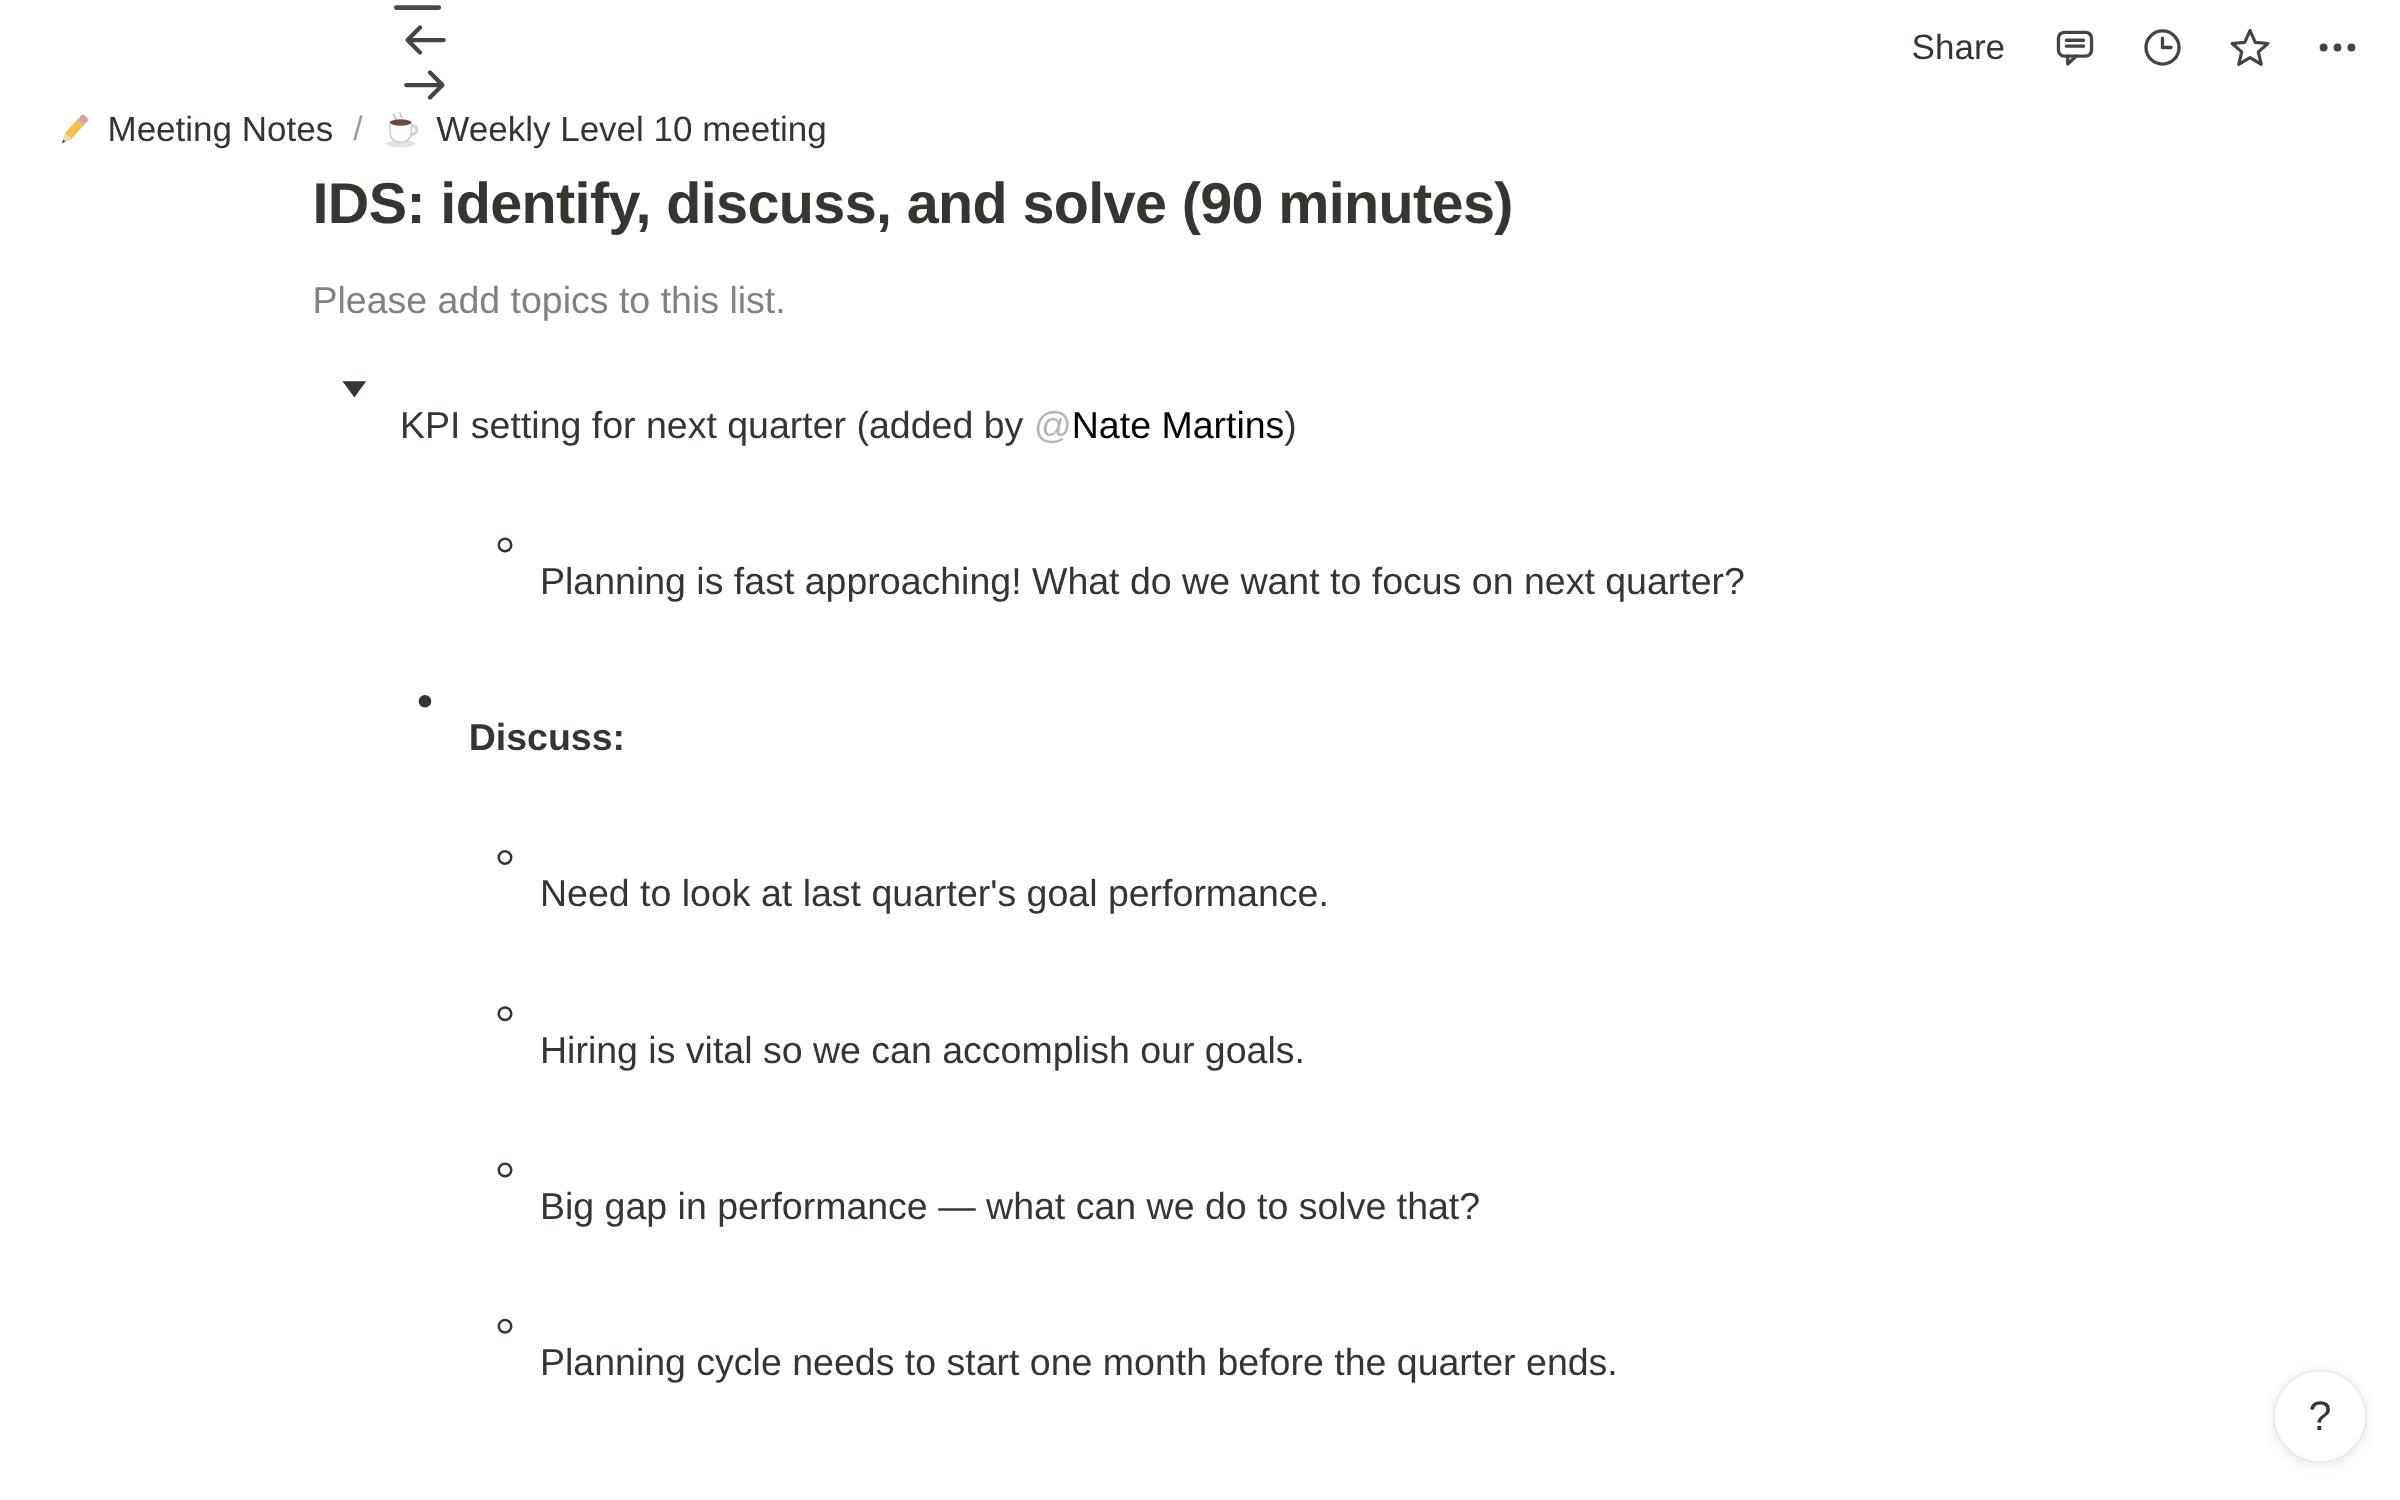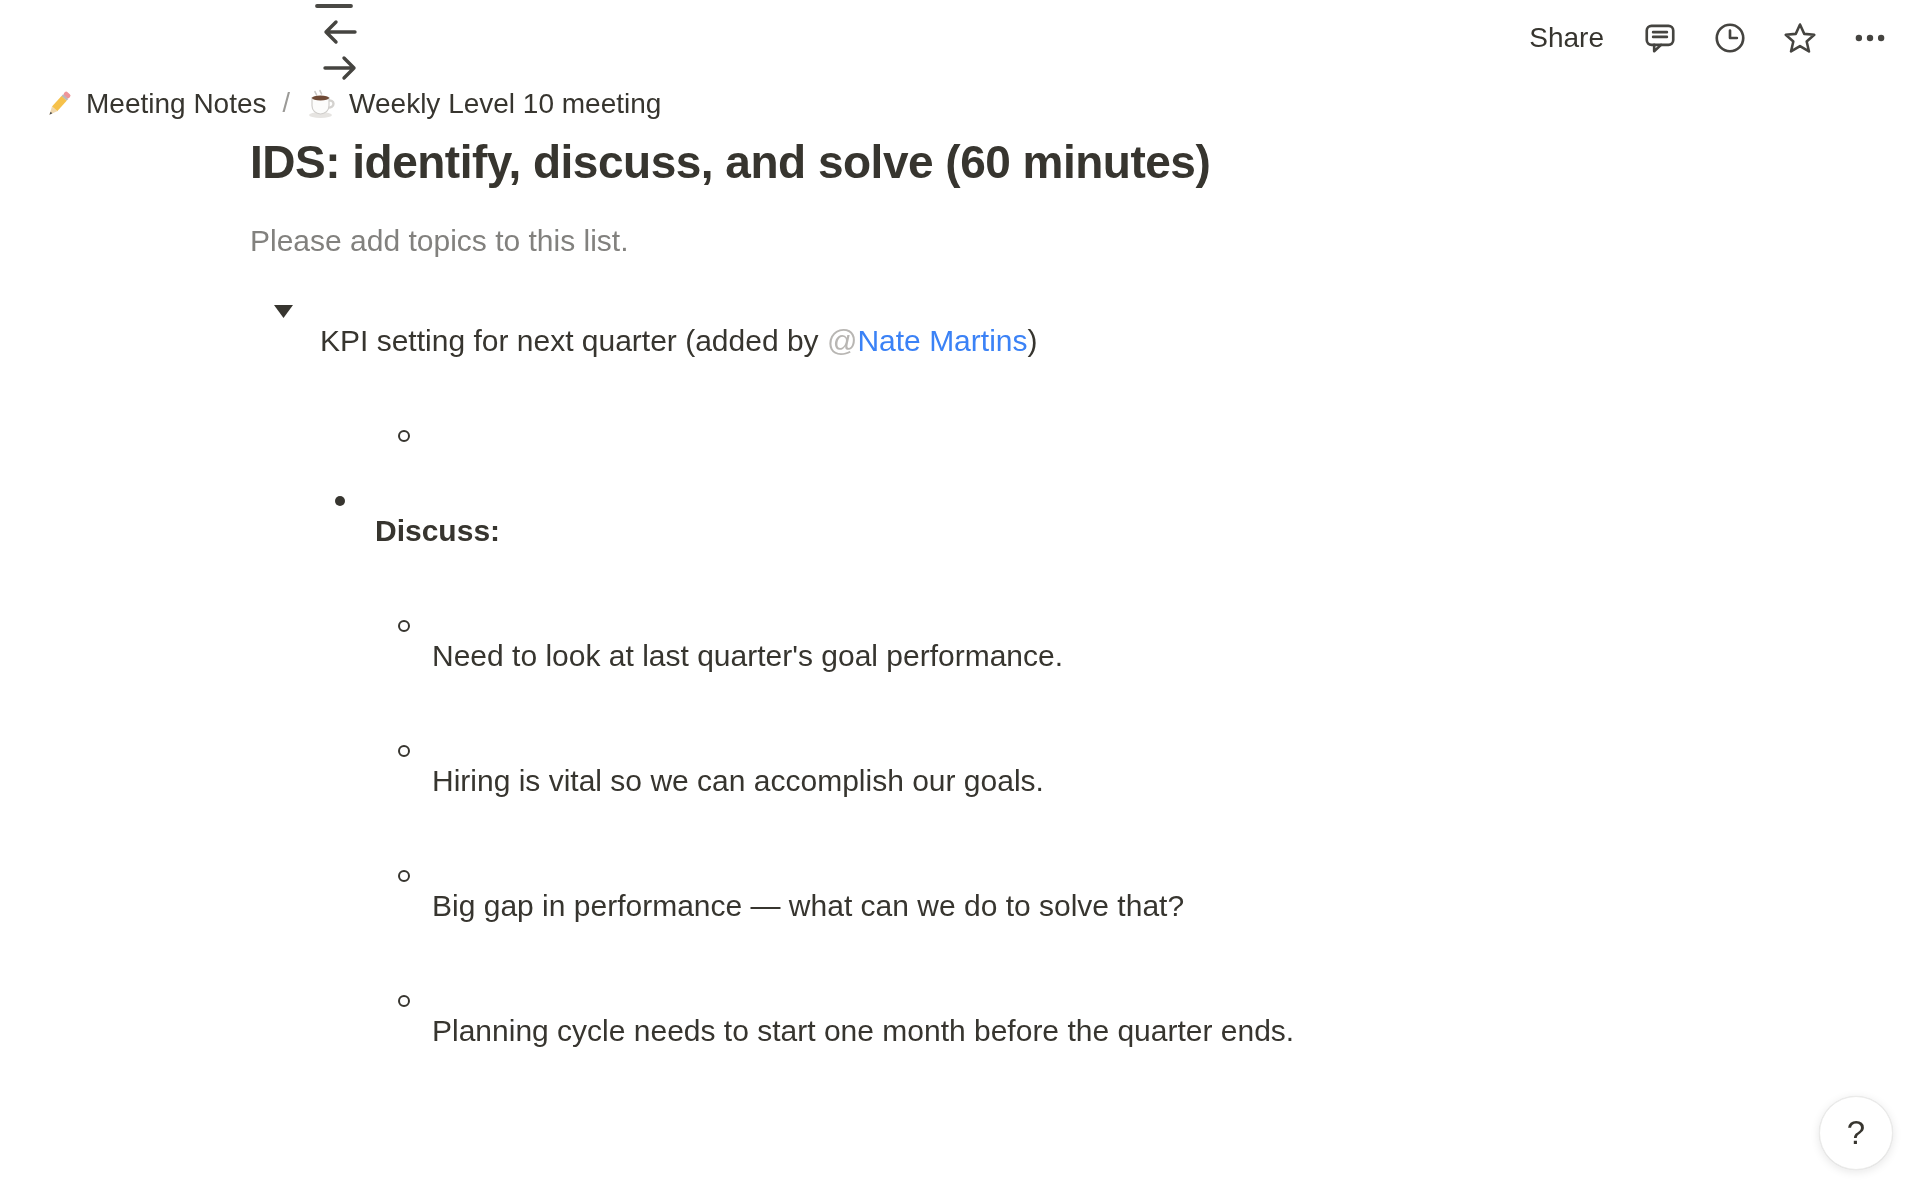--- a/index.html
+++ b/index.html
@@ -43,21 +43,21 @@
   .lvl1 .marker{width:49px;padding-left:9px;box-sizing:border-box;}
   .lvl2{margin-left:140px;}
   .lvl2 .marker{width:42px;padding-left:8px;box-sizing:border-box;}
 
   .disc{width:10px;height:10px;border-radius:50%;background:#37352F;}
   .ring{width:12px;height:12px;border-radius:50%;border:2.5px solid #37352F;box-sizing:border-box;}
   .bold{font-weight:700;}
 
   .mention{cursor:pointer;}
   .mention-at{color:#b8b6b3;}
-  .mention-name{color:#3b82f6;}
+  .mention-name{color:#000000;}
 
   
   .help-btn{position:fixed;right:27px;bottom:30px;width:74px;height:74px;border-radius:50%;
             background:#fff;border:1px solid #ebebea;
             box-shadow:0 2px 10px rgba(15,15,15,0.10),0 0 1px rgba(15,15,15,0.12);
             font-family:inherit;font-size:33px;font-weight:500;color:#37352F;cursor:pointer;
             display:flex;align-items:center;justify-content:center;}
 </style>
 </head>
 <body>
@@ -142,36 +142,37 @@
       <svg width="36" height="36" viewBox="0 0 34 34" fill="#454440">
         <circle cx="6.5" cy="17" r="3"></circle>
           <circle cx="17" cy="17" r="3"></circle>
           <circle cx="27.5" cy="17" r="3"></circle>
       </svg>
     </button>
   </div>
 </header>
 
 <main class="content">
-  <h1 class="page-title editable">IDS: identify, discuss, and solve (60 minutes)</h1>
+  <h1 class="page-title editable">IDS: identify, discuss, and solve (90 minutes)</h1>
   <p class="subtitle editable">Please add topics to this list.</p>
 
   <div class="block toggle-block">
     <span class="marker">
       <svg width="21" height="18" viewBox="0 0 21 18" fill="#37352F">
           <path d="M1 3h19l-9.5 13z"></path>
         </svg>
     </span>
     <p class="btext editable"><span>KPI setting for next quarter (added by </span><span class="mention"><span class="mention-at">@</span><span class="mention-name">Nate Martins</span></span><span>)</span></p>
   </div>
 
   <div class="block lvl2">
     <span class="marker">
         <span class="ring"></span>
       </span>
+    <p class="btext editable">Planning is fast approaching! What do we want to focus on next quarter?</p>
   </div>
 
   <div class="block lvl1">
     <span class="marker">
         <span class="disc"></span>
       </span>
     <p class="btext bold editable">Discuss:</p>
   </div>
   <div class="block lvl2">
     <span class="marker">

